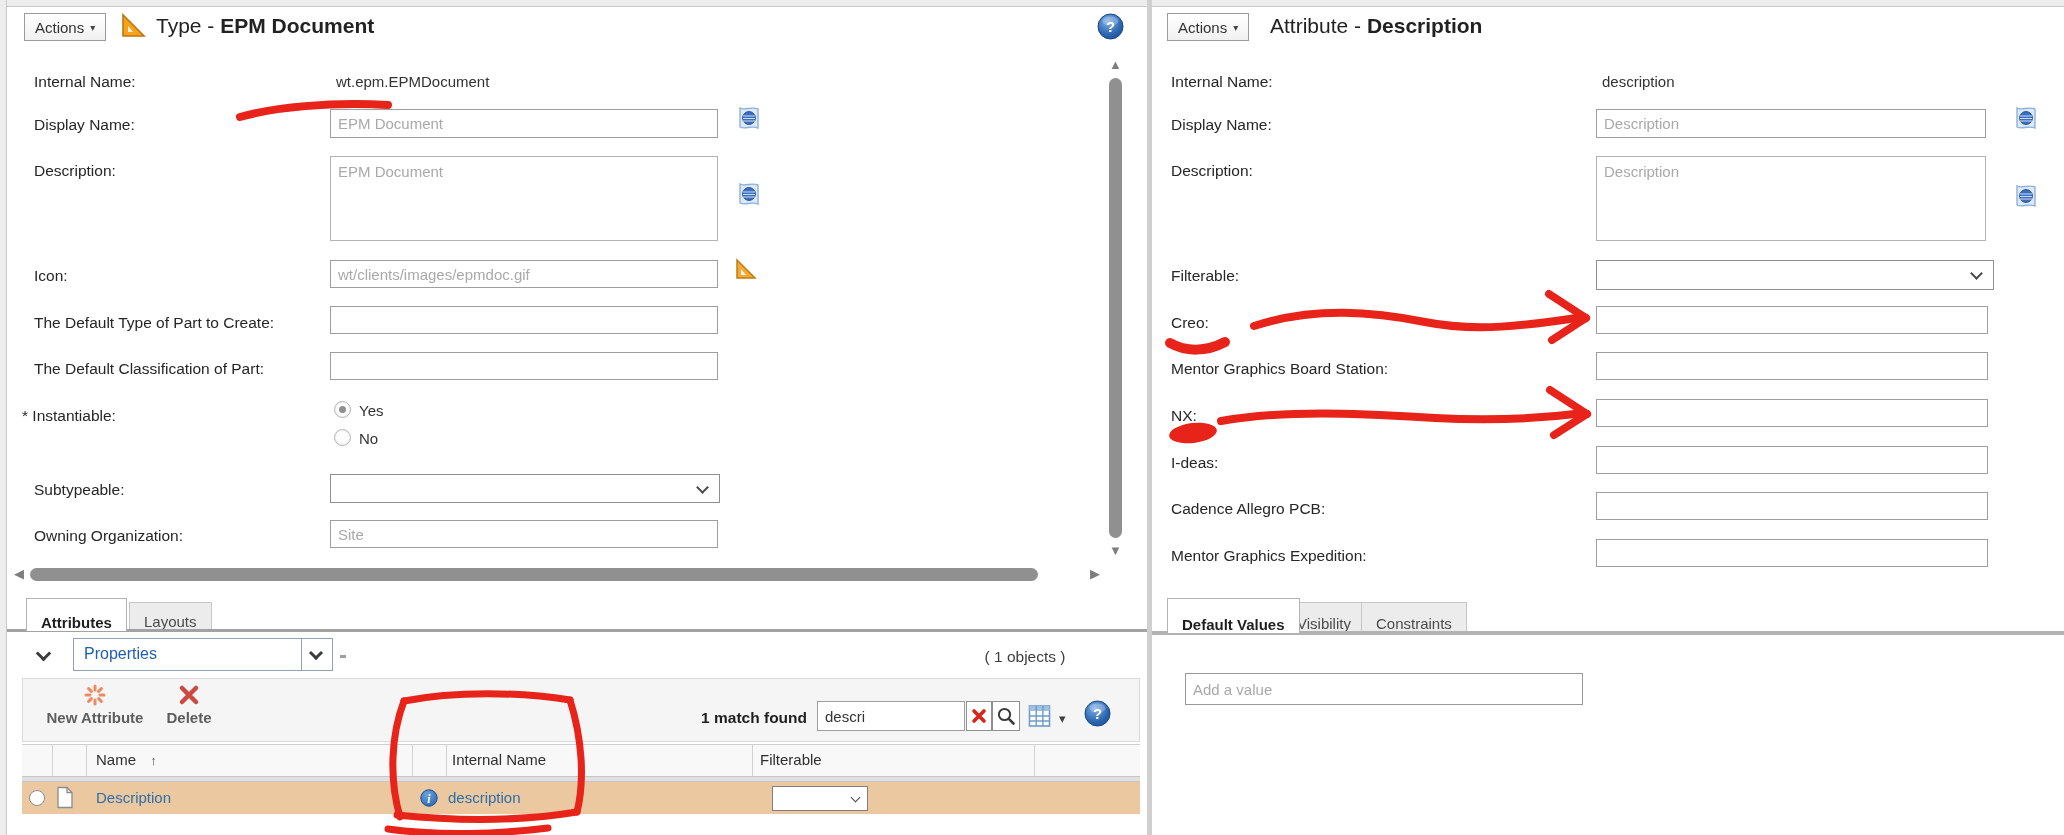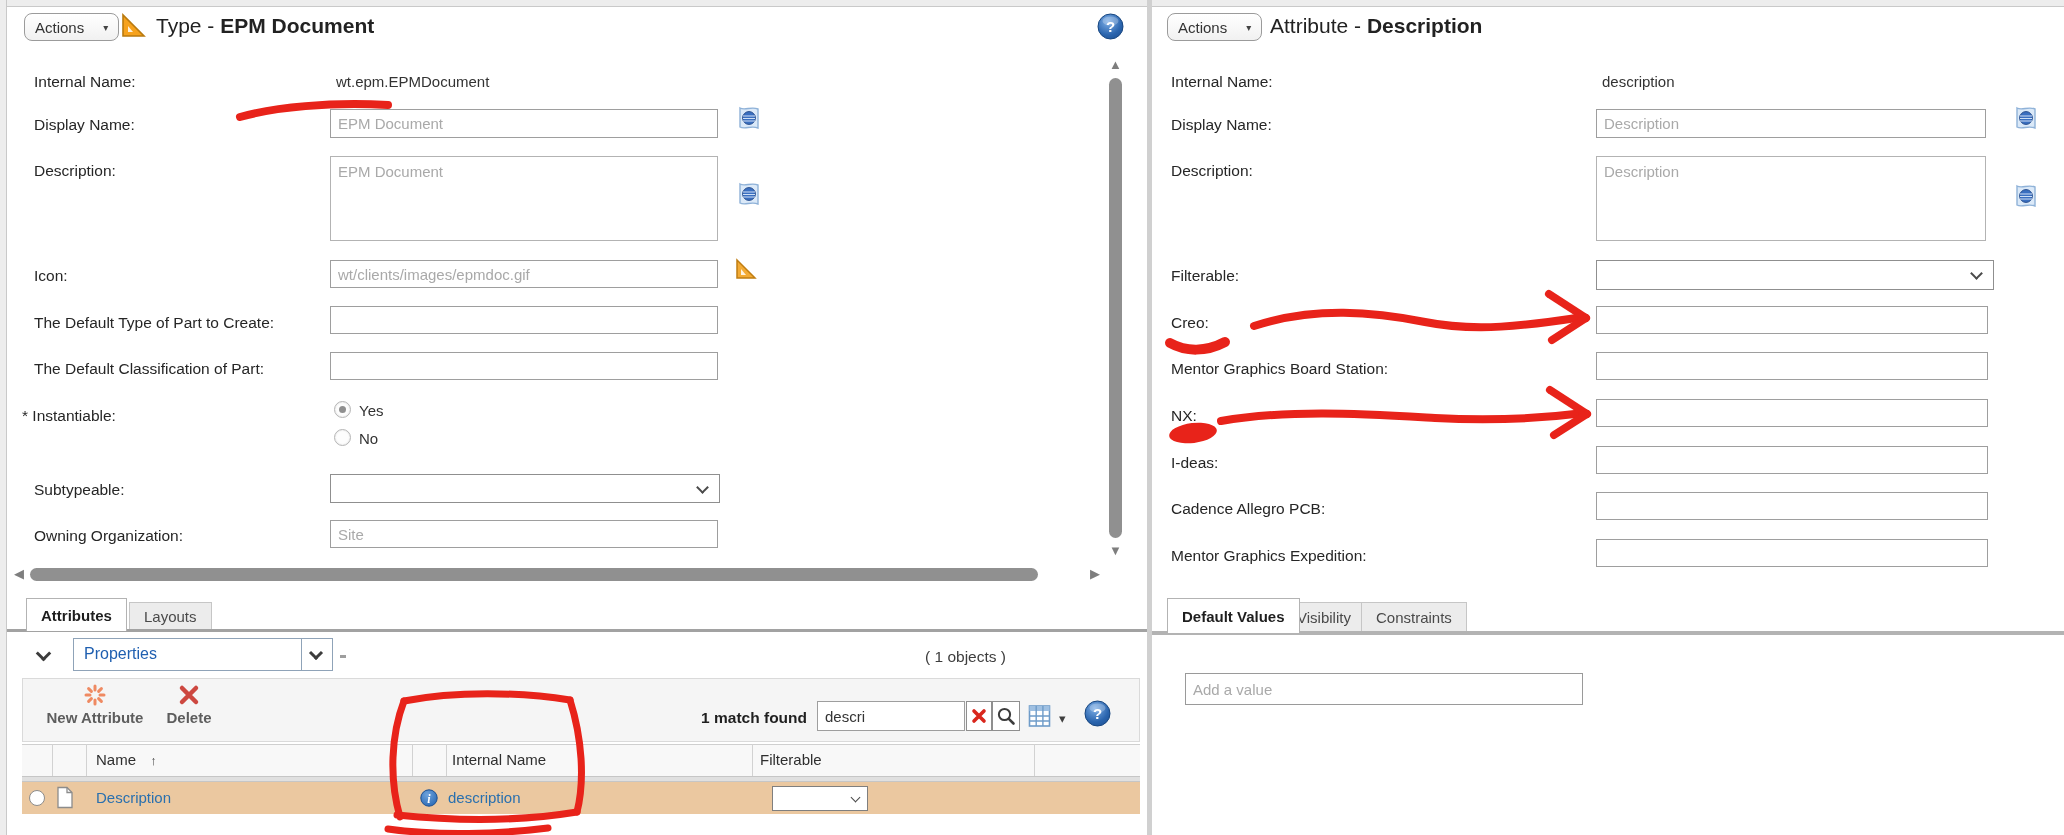--- a/index.html
+++ b/index.html
@@ -6,21 +6,21 @@
   html,body { background:#fff; }
   body { font-family:"Liberation Sans", sans-serif; color:#2b2b2b; }
   .page { position:relative; width:2064px; height:835px; background:#fff; overflow:hidden; }
 
   
   .edge-top { position:absolute; left:0; top:0; width:2064px; height:7px; background:#ededed; border-bottom:1px solid #c9c9c9; }
   .edge-left { position:absolute; left:0; top:0; width:7px; height:835px; background:#ededed; border-right:1px solid #c9c9c9; }
   .panel-divider { position:absolute; left:1147px; top:0; width:5px; height:835px; background:#d0d0d0; }
 
   
-  .actions-btn { position:absolute; height:28px; background:linear-gradient(#ffffff,#f1f1f1); border:1px solid #9b9b9b; border-radius:8px; font-size:15px; color:#333; display:flex; align-items:center; gap:19px; padding:0 10px; cursor:pointer; }
+  .actions-btn { position:absolute; height:28px; background:linear-gradient(#ffffff,#f1f1f1); border:1px solid #9b9b9b; border-radius:0; font-size:15px; color:#333; display:flex; align-items:center; gap:6px; padding:0 10px; cursor:pointer; }
   .actions-caret { font-size:10px; color:#444; }
   .panel-title { position:absolute; font-size:21px; color:#222; white-space:nowrap; }
   .panel-title b { font-weight:bold; }
 
   
   .flabel { position:absolute; font-size:15.5px; font-weight:normal; color:#262626; white-space:nowrap; }
   .fvalue { position:absolute; font-size:15px; color:#333; white-space:nowrap; }
   .tbox { position:absolute; border:1px solid #9e9e9e; background:#fff; font-family:"Liberation Sans",sans-serif; font-size:15px; color:#333; padding:0 7px; }
   .tbox::placeholder { color:#a9a9a9; opacity:1; }
   textarea.tbox { resize:none; padding-top:5px; line-height:1.3; }
@@ -32,31 +32,31 @@
   .radio { position:absolute; width:17px; height:17px; border:1px solid #b5b5b5; border-radius:50%; background:#fdfdfd; box-shadow:inset 0 0 2px #ddd; }
   .radio.checked::after { content:""; position:absolute; left:4px; top:4px; width:7px; height:7px; border-radius:50%; background:#8f8f8f; }
   .radio-label { position:absolute; font-size:15px; color:#333; }
 
   
   .sb-arrow { position:absolute; font-size:13px; color:#7e7e7e; line-height:1; }
   .sb-thumb-v { position:absolute; width:13px; background:#909090; border-radius:7px; }
   .sb-thumb-h { position:absolute; height:13px; background:#909090; border-radius:7px; }
 
   
-  .tab { position:absolute; font-size:15px; color:#4a4a4a; background:#ececec; border:1px solid #c6c6c6; display:flex; align-items:center; padding:0 14px; cursor:pointer; }
+  .tab { position:absolute; font-size:15px; color:#4a4a4a; background:#ececec; border:1px solid #c6c6c6; display:flex; align-items:flex-end; padding:0 14px; cursor:pointer; }
   .tab.active { background:#fff; border:1px solid #b3b3b3; border-bottom:none; font-weight:bold; color:#1e1e1e; z-index:3; }
   .tab-rule { position:absolute; background:#a2a2a2; z-index:1; }
 
   
   .collapse-chev { position:absolute; width:11px; height:11px; border-right:3px solid #3c3c3c; border-bottom:3px solid #3c3c3c; transform:rotate(45deg); cursor:pointer; }
   .view-select { position:absolute; border:1px solid #8fa3b8; background:#fff; cursor:pointer; }
   .view-select .vtext { position:absolute; left:10px; top:6px; font-size:16px; color:#1f5fb0; }
   .view-btn { position:absolute; right:0; top:0; width:31px; height:100%; border-left:1px solid #8fa3b8; }
   .view-btn .chev2 { position:absolute; left:9px; top:9px; width:10px; height:10px; border-right:3px solid #3c3c3c; border-bottom:3px solid #3c3c3c; transform:rotate(45deg); }
-  .objects-count { position:absolute; font-size:15.5px; color:#3d3d3d; text-align:left; }
+  .objects-count { position:absolute; font-size:15.5px; color:#3d3d3d; text-align:center; }
   .tiny-dash { position:absolute; width:6px; height:3px; background:#9e9e9e; }
 
   
   .toolbar { position:absolute; background:#f5f5f5; border:1px solid #dadada; }
   .tool-btn { position:absolute; display:flex; flex-direction:column; align-items:center; gap:3px; cursor:pointer; }
   .tool-btn span { font-size:15px; color:#5d5d5d; white-space:nowrap;font-weight:bold; }
   .match-status { position:absolute; font-size:15.5px; font-weight:bold; color:#1f1f1f; text-align:right; }
   .mini-btn { position:absolute; background:#fff; border:1px solid #8f8f8f; display:flex; align-items:center; justify-content:center; cursor:pointer; }
 
   

